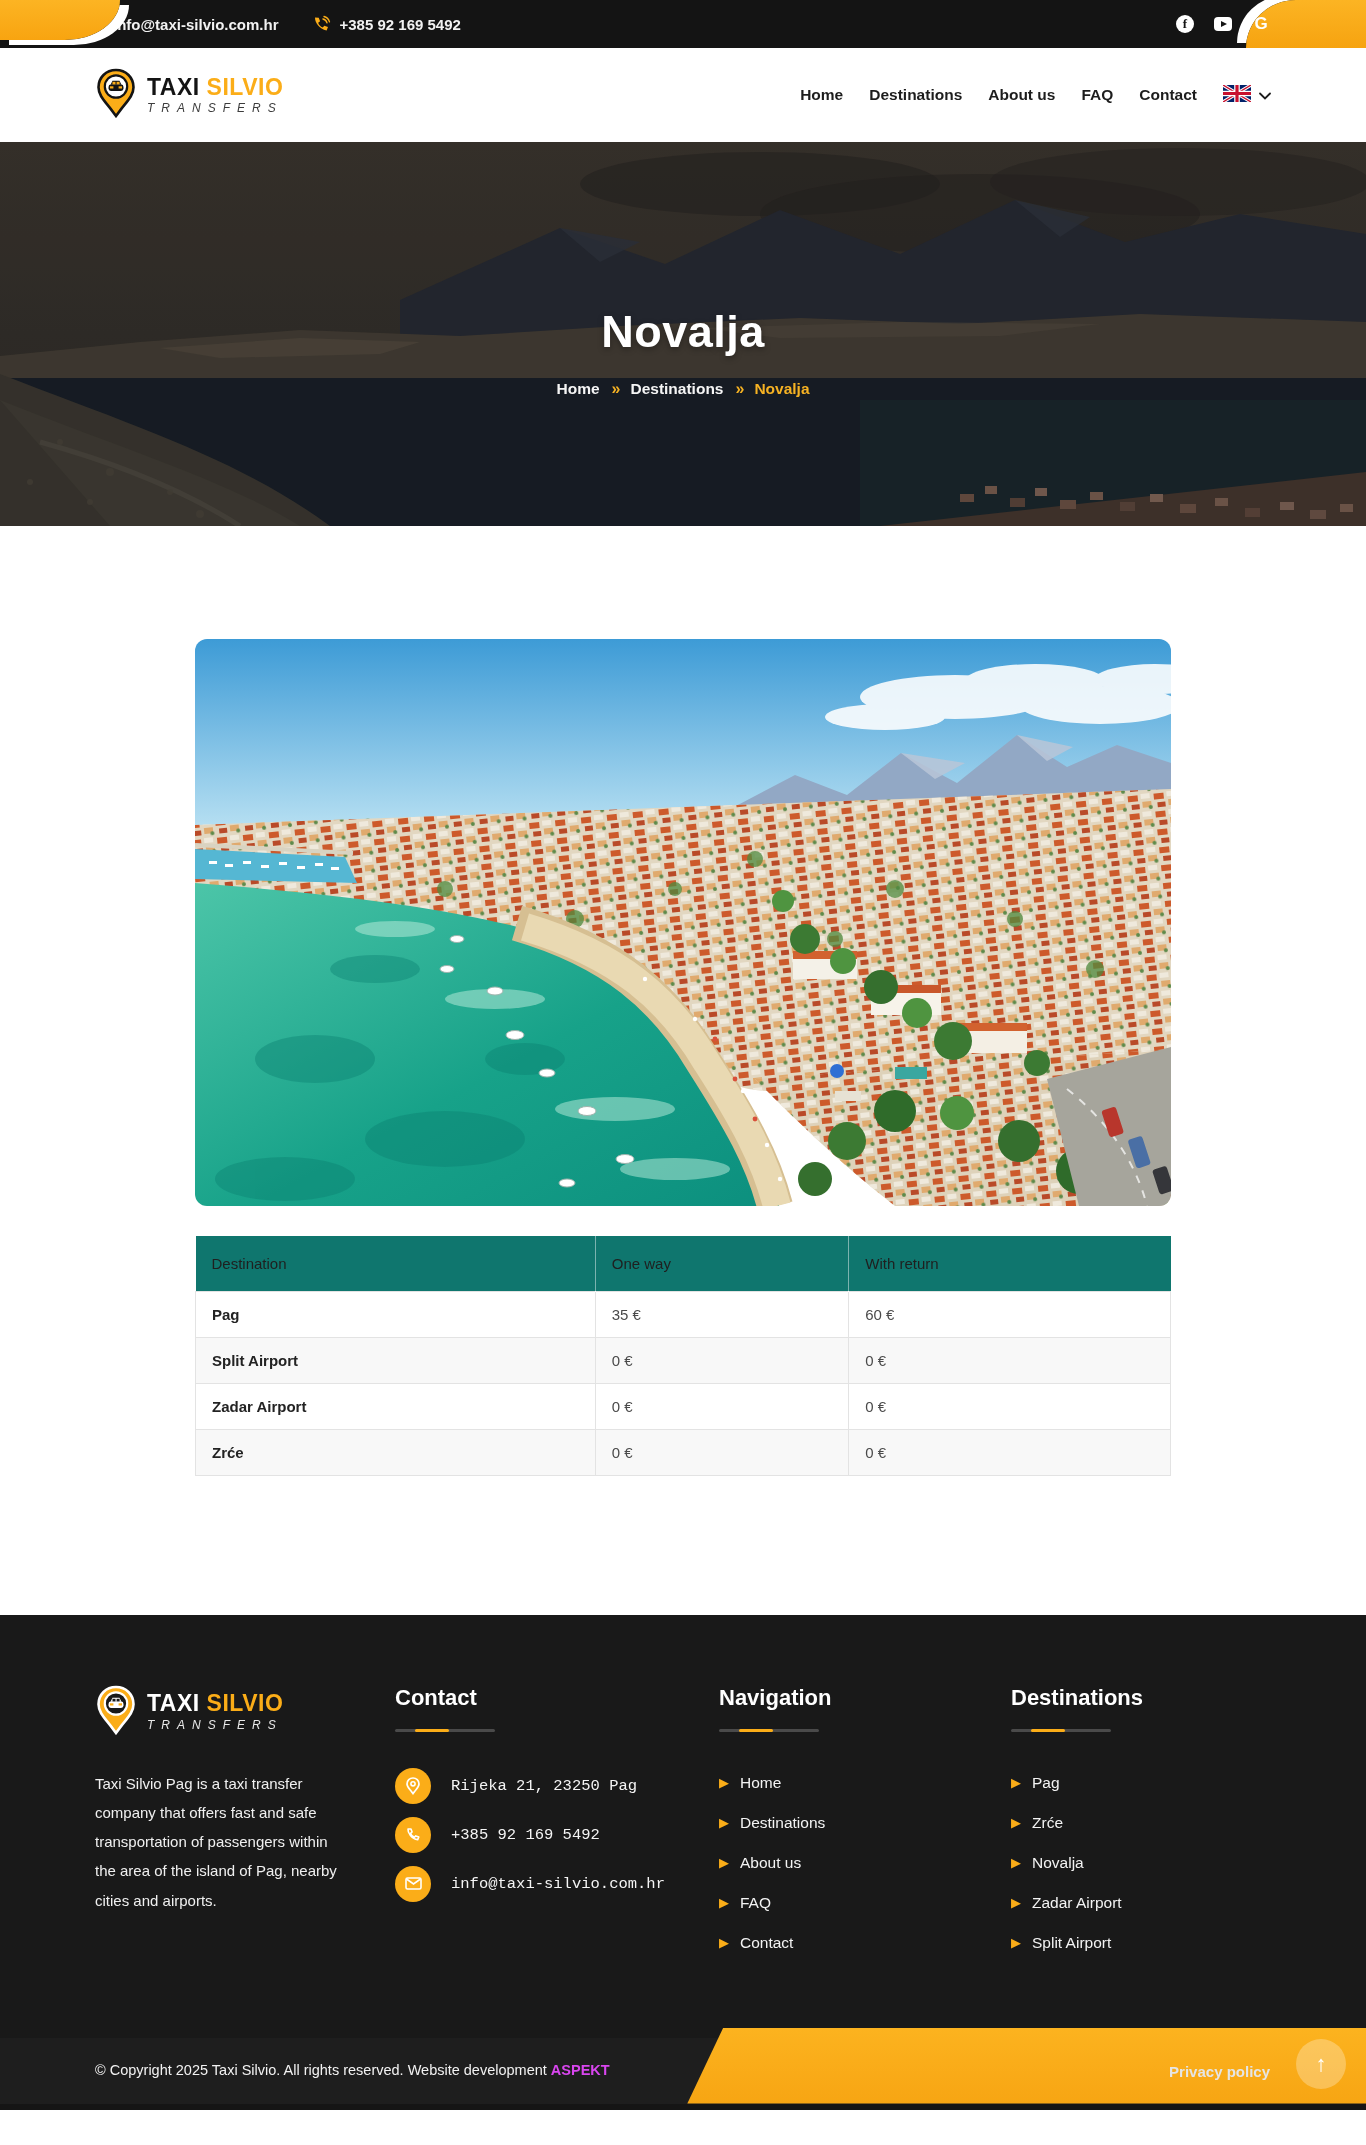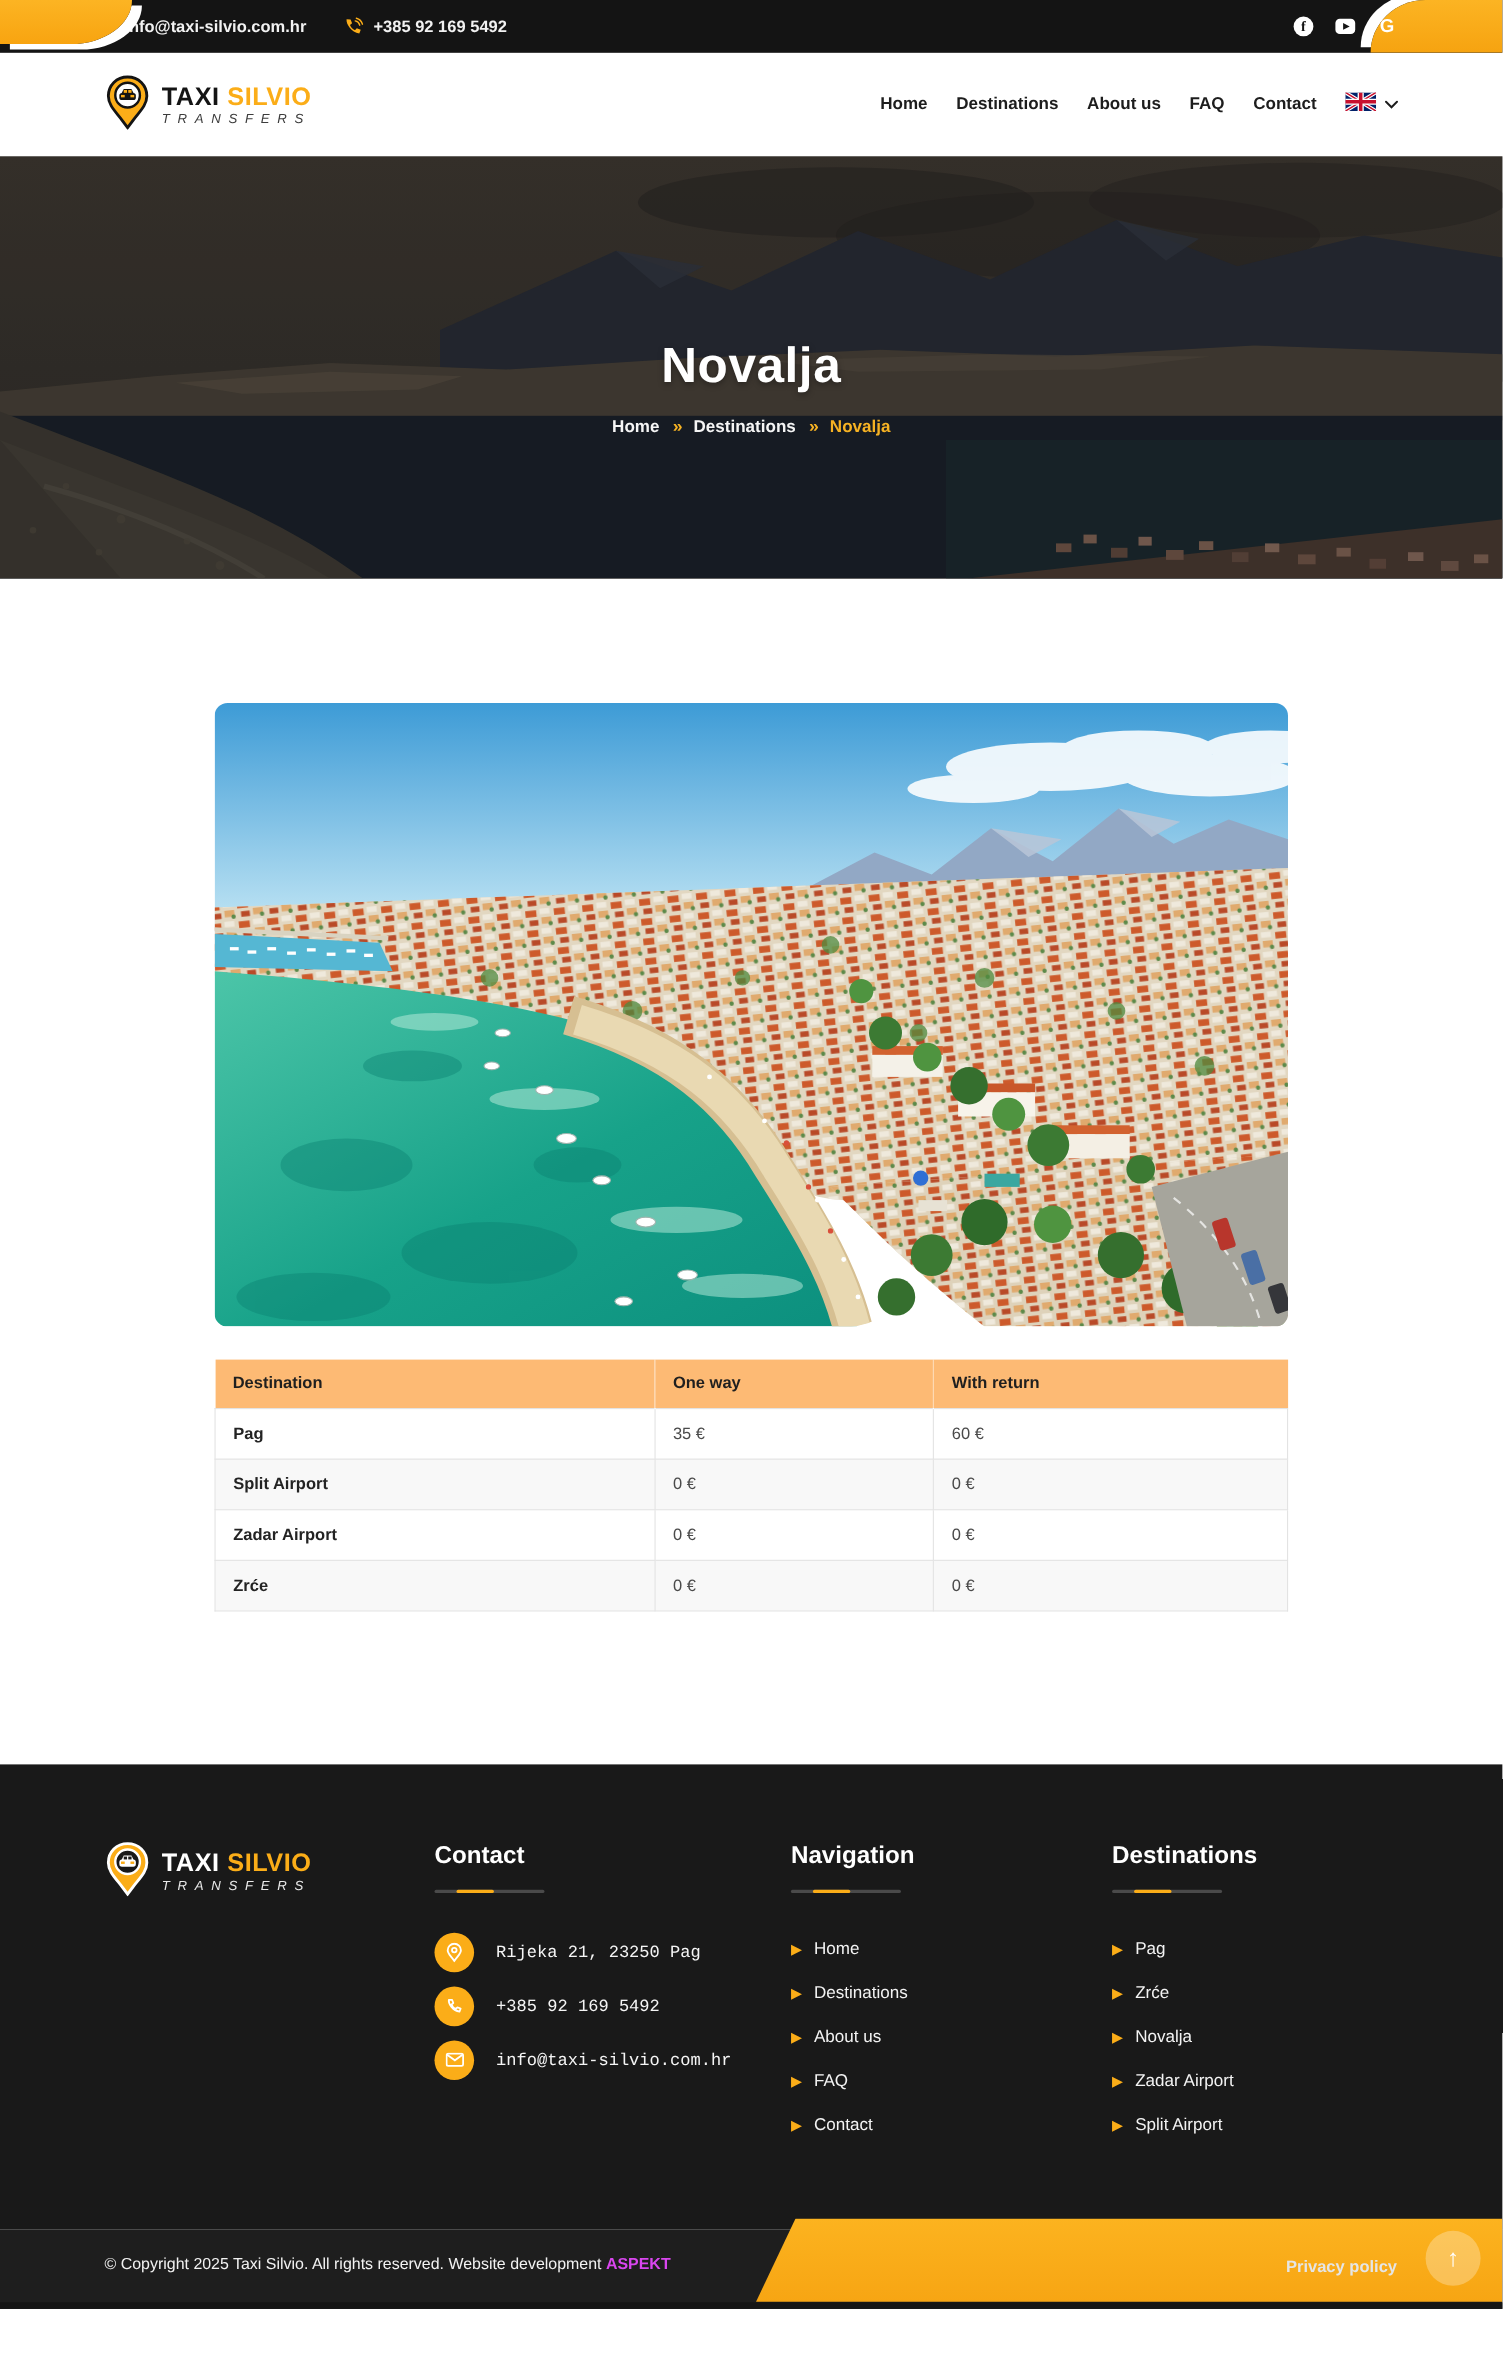--- a/index.html
+++ b/index.html
@@ -80,22 +80,22 @@
   
   .main { background: #fff; padding: 113px 0 139px 0; }
   .photo-card {
     width: 976px; height: 567px; margin: 0 auto;
     border-radius: 12px; overflow: hidden; position: relative;
   }
   .photo-card svg { display: block; }
 
   .price-table { width: 976px; margin: 30px auto 0 auto; border-collapse: collapse; }
   .price-table th {
-    background: #fdba74; color: #1f1f1f; text-align: left;
-    font-size: 15px; font-weight: 700; padding: 13px 16px; height: 44px;
+    background: #0f766e; color: #1f1f1f; text-align: left;
+    font-size: 15px; font-weight: 400; padding: 13px 16px; height: 55px;
     border-right: 1px solid rgba(255,255,255,.45);
   }
   .price-table th:last-child { border-right: none; }
   .price-table td {
     font-size: 15px; padding: 13px 16px; height: 46px;
     border: 1px solid #e3e3e3; color: #4a4a4a; background: #fff;
   }
   .price-table td.dest { font-weight: 700; color: #232323; }
   .price-table tr:nth-child(even) td { background: #f8f8f8; }
   .price-table th:nth-child(1), .price-table td:nth-child(1) { width: 41%; }
@@ -463,20 +463,21 @@
             <rect x="21.6" y="13.8" width="3" height="2.6" fill="#191919"></rect>
             <rect x="15" y="18.3" width="3.4" height="2.2" fill="#fbad18"></rect>
             <rect x="23.6" y="18.3" width="3.4" height="2.2" fill="#fbad18"></rect>
           </svg>
         </span>
         <span class="logo-text">
           <div class="l1"><span>TAXI</span> <span class="sec">SILVIO</span></div>
           <div class="l2">TRANSFERS</div>
         </span>
       </div>
+      <p class="about-text">Taxi Silvio Pag is a taxi transfer company that offers fast and safe transportation of passengers within the area of the island of Pag, nearby cities and airports.</p>
     </div>
 
     <div class="fcol2">
       <div class="fcol-title">Contact</div>
       <div class="fdivider"></div>
       <div class="contact-list">
         <div class="contact-item">
           <span class="ci-circle">
             <svg width="16" height="18" viewBox="0 0 16 18">
                 <path d="M8 1C4.7 1 2 3.6 2 6.9 2 9.6 4.2 11.6 6.2 14.2L8 16.6l1.8-2.4C11.8 11.6 14 9.6 14 6.9 14 3.6 11.3 1 8 1z" fill="none" stroke="#fff" stroke-width="1.7"></path>

